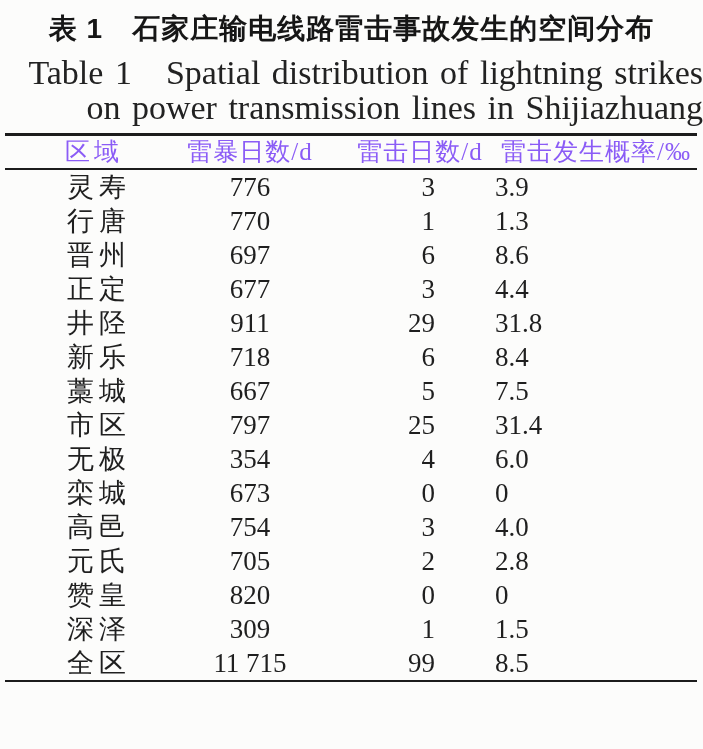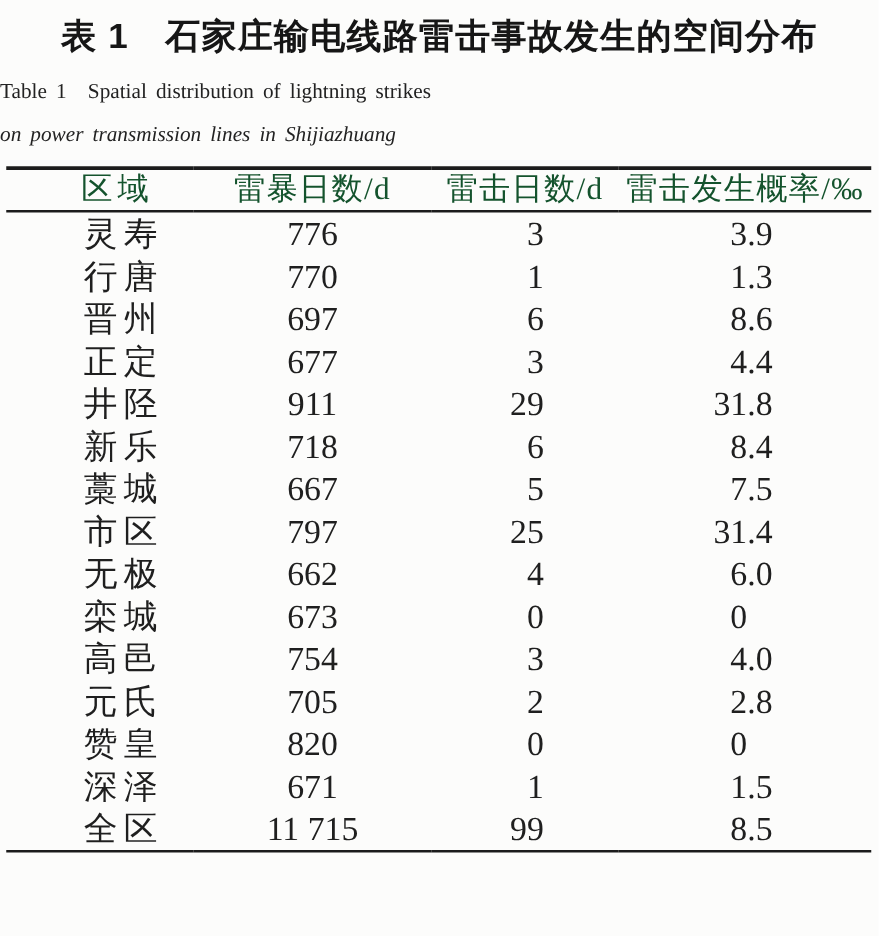--- a/index.html
+++ b/index.html
@@ -20,28 +20,28 @@
     padding-top: 12px;
     text-align: center;
     font-family: "Liberation Sans", "DejaVu Sans", sans-serif;
     font-weight: bold;
     font-size: 28px;
     line-height: 34px;
     letter-spacing: 1px;
     color: #161616;
   }
   .caption-en {
-    text-align: left;
-    font-size: 17px;
+    text-align: right;
+    font-size: 34px;
     line-height: 30px;
     word-spacing: 3px;
     color: #222222;
   }
   .caption-en.line1 { margin-top: 12px; }
-  .caption-en.line2 { margin-top: 5px; font-style: italic; }
+  .caption-en.line2 { margin-top: 5px; }
 
   table.data-table {
     width: 692px;
     margin: 10px 6px 0 5px;
     border-collapse: collapse;
     table-layout: fixed;
     border-top: 3px solid #1c1c1c;
     border-bottom: 2px solid #1c1c1c;
   }
   col.col0 { width: 150px; }
@@ -52,42 +52,42 @@
   thead tr {
     height: 32px;
     border-bottom: 2px solid #1c1c1c;
   }
   thead th {
     font-weight: normal;
     font-size: 25px;
     line-height: 32px;
     vertical-align: middle;
     padding: 0;
-    color: #14532d;
+    color: #8b5cf6;
     letter-spacing: 1px;
     white-space: nowrap;
   }
   thead th.h0 { text-align: left; padding-left: 60px; letter-spacing: 4px; }
   thead th.h1 { text-align: center; }
   thead th.h2 { text-align: center; }
   thead th.h3 { text-align: center; margin-left: 12px; }
 
   tbody tr { height: 34px; }
   tbody td {
     padding: 0;
     font-size: 27px;
     line-height: 34px;
     vertical-align: middle;
     white-space: nowrap;
     color: #1f1f1f;
   }
   tbody td.c0 { text-align: left; padding-left: 62px; letter-spacing: 5px; }
   tbody td.c1 { text-align: center; }
   tbody td.c2 { text-align: right; padding-right: 60px; }
-  tbody td.c3 { text-align: right; padding-right: 79px; }
+  tbody td.c3 { text-align: left; padding-right: 79px; }
   .decimal-pad { visibility: hidden; }
 </style>
 </head>
 <body>
 
 <div class="page">
 
   <div class="caption-zh">表 1　石家庄输电线路雷击事故发生的空间分布</div>
 
   <div class="caption-en line1">Table 1 Spatial distribution of lightning strikes</div>
@@ -153,21 +153,21 @@
           <td class="c3">7.5</td>
         </tr>
         <tr>
           <td class="c0">市区</td>
           <td class="c1">797</td>
           <td class="c2">25</td>
           <td class="c3">31.4</td>
         </tr>
         <tr>
           <td class="c0">无极</td>
-          <td class="c1">662</td>
+          <td class="c1">354</td>
           <td class="c2">4</td>
           <td class="c3">6.0</td>
         </tr>
         <tr>
           <td class="c0">栾城</td>
           <td class="c1">673</td>
           <td class="c2">0</td>
           <td class="c3">0<span class="decimal-pad">.0</span></td>
         </tr>
         <tr>
@@ -183,21 +183,21 @@
           <td class="c3">2.8</td>
         </tr>
         <tr>
           <td class="c0">赞皇</td>
           <td class="c1">820</td>
           <td class="c2">0</td>
           <td class="c3">0<span class="decimal-pad">.0</span></td>
         </tr>
         <tr>
           <td class="c0">深泽</td>
-          <td class="c1">671</td>
+          <td class="c1">309</td>
           <td class="c2">1</td>
           <td class="c3">1.5</td>
         </tr>
         <tr>
           <td class="c0">全区</td>
           <td class="c1">11 715</td>
           <td class="c2">99</td>
           <td class="c3">8.5</td>
         </tr>
       </tbody>

